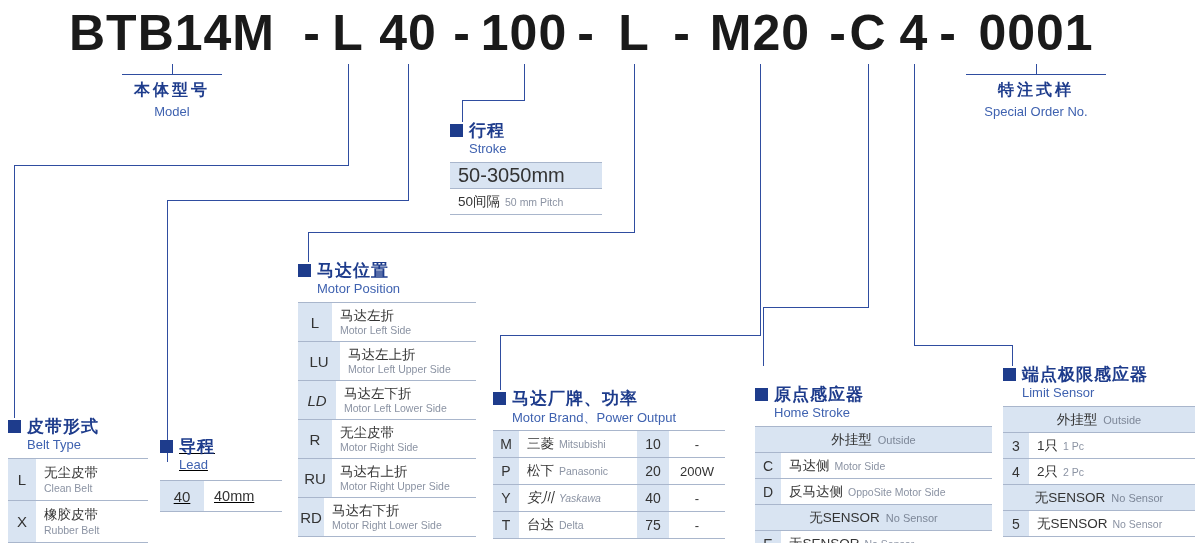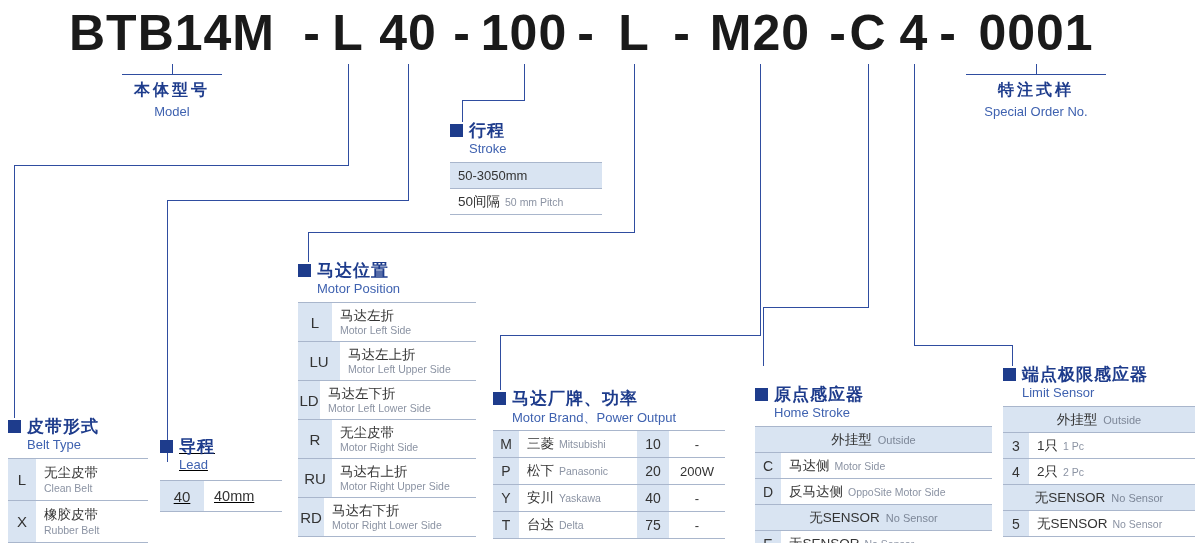--- a/index.html
+++ b/index.html
@@ -103,21 +103,21 @@
   </div>
 
   <div class="section" style="left:450px;top:120px;width:152px;">
     <div class="sec-head">
       <span class="sq"></span>
       <span class="sec-zh">行程</span>
     </div>
     <div class="sec-en">Stroke</div>
     <div class="tbl">
       <div class="trow" style="height:26px;background:var(--cellbg,#d9e4f2);align-items:center;padding-left:8px;">
-        <span style="font-size:13px;color:#333;">50-3050mm</span>
+        <span style="font-size:20px;color:#333;">50-3050mm</span>
       </div>
       <div class="trow" style="height:26px;align-items:center;padding-left:8px;gap:5px;">
         <span style="font-size:13.5px;color:#333;">50间隔</span>
         <span style="font-size:10.5px;color:#8b93a3;">50 mm Pitch</span>
       </div>
     </div>
   </div>
 
   <div class="section" style="left:298px;top:260px;width:178px;">
     <div class="sec-head">
@@ -134,21 +134,21 @@
         </div>
       </div>
       <div class="trow" style="height:39px;">
         <div class="ccell" style="width:42px;">LU</div>
         <div class="dcell">
           <span class="zh">马达左上折</span>
           <span class="en">Motor Left Upper Side</span>
         </div>
       </div>
       <div class="trow" style="height:39px;">
-        <div class="ccell" style="width:22px;">LD</div>
+        <div class="ccell" style="width:38px;font-style:italic;">LD</div>
         <div class="dcell">
           <span class="zh">马达左下折</span>
           <span class="en">Motor Left Lower Side</span>
         </div>
       </div>
       <div class="trow" style="height:39px;">
         <div class="ccell" style="width:34px;">R</div>
         <div class="dcell">
           <span class="zh">无尘皮带</span>
           <span class="en">Motor Right Side</span>
@@ -229,21 +229,21 @@
         <div class="ccell" style="width:26px;font-size:14px;">P</div>
         <div class="inline-desc" style="flex:0 0 118px;">
           <span class="zh">松下</span>
           <span class="en">Panasonic</span>
         </div>
         <div class="ccell" style="width:32px;font-size:14px;">20</div>
         <div class="vcell" style="flex:1;">200W</div>
       </div>
       <div class="trow" style="height:27px;">
         <div class="ccell" style="width:26px;font-size:14px;">Y</div>
-        <div class="inline-desc" style="flex:0 0 118px;">
+        <div class="inline-desc" style="flex:0 0 118px;font-style:italic;">
           <span class="zh">安川</span>
           <span class="en">Yaskawa</span>
         </div>
         <div class="ccell" style="width:32px;font-size:14px;">40</div>
         <div class="vcell" style="flex:1;">-</div>
       </div>
       <div class="trow" style="height:27px;">
         <div class="ccell" style="width:26px;font-size:14px;">T</div>
         <div class="inline-desc" style="flex:0 0 118px;">
           <span class="zh">台达</span>

